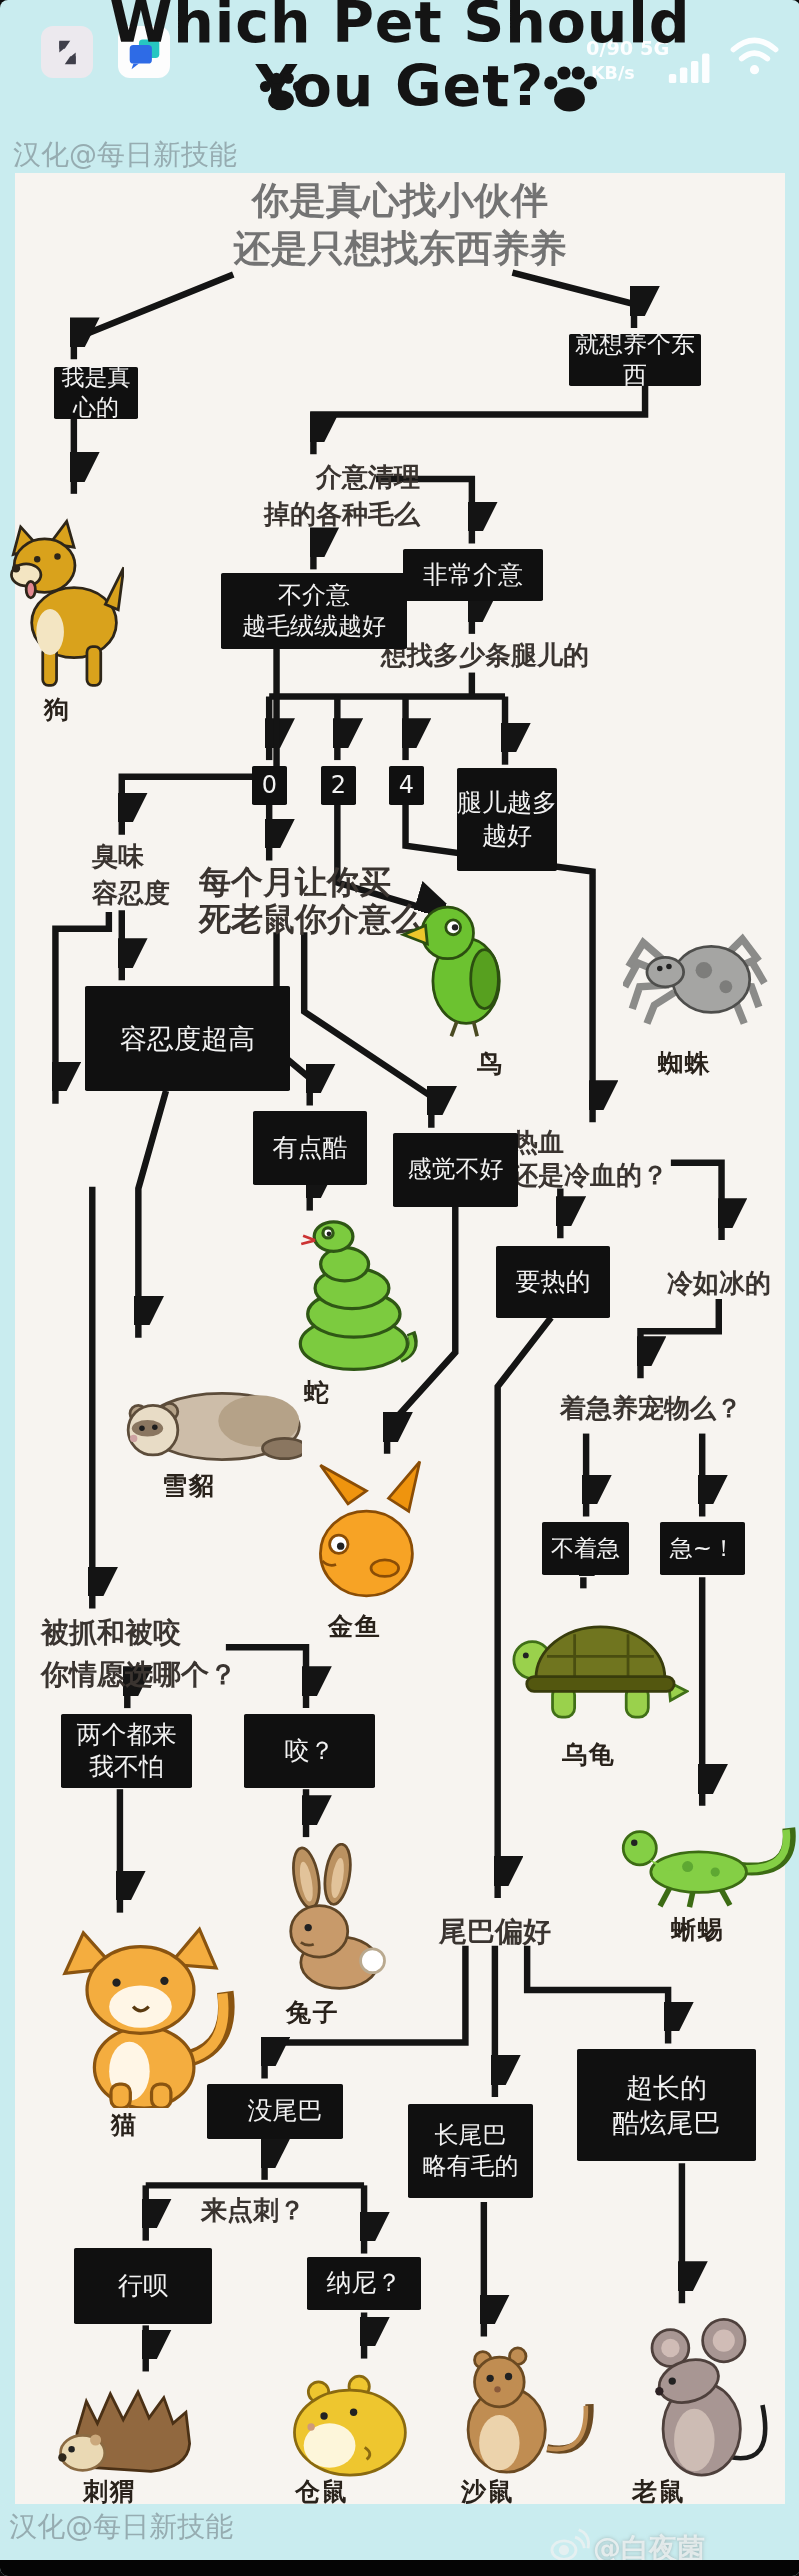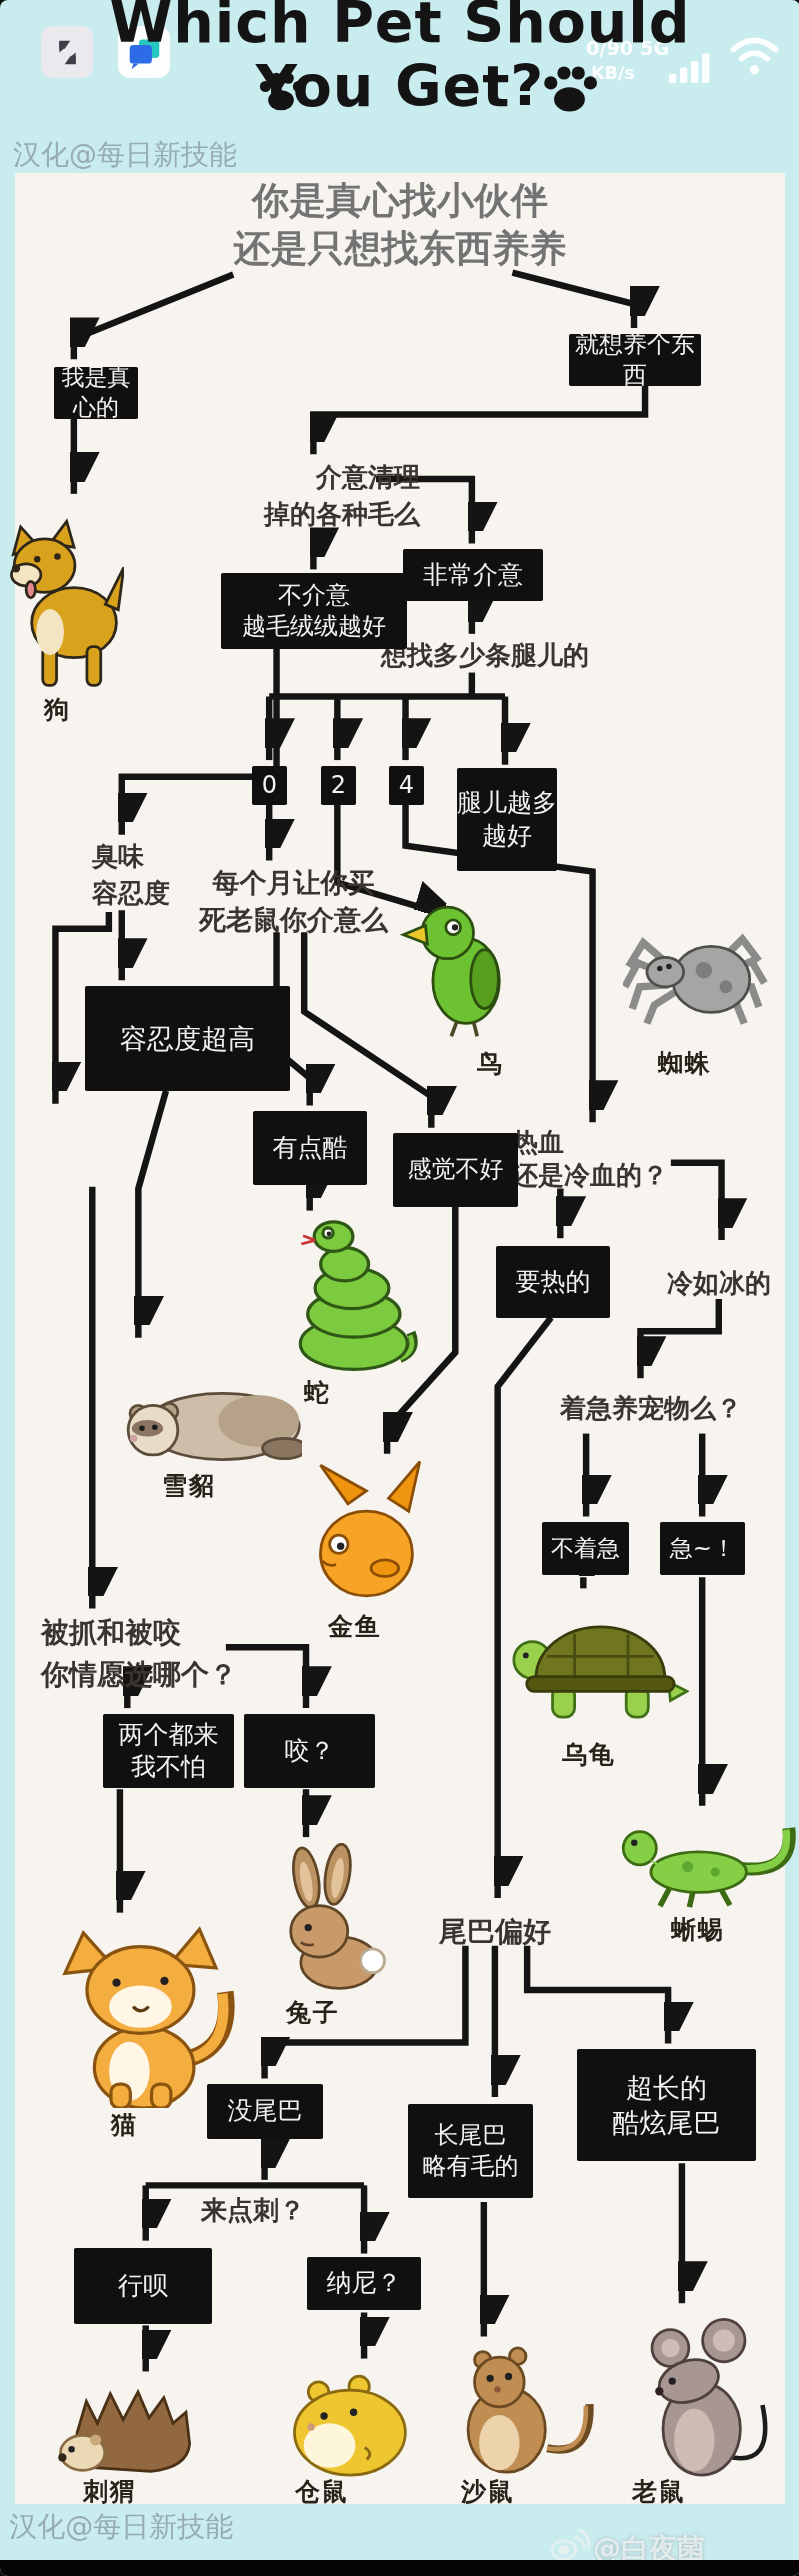--- a/index.html
+++ b/index.html
@@ -140,21 +140,21 @@
     </g>
   </svg>
 
   <div class="q pre" style="left:96px;top:177px;width:608px;text-align:center;font-size:37px;line-height:48px;color:#737373;">你是真心找小伙伴
 还是只想找东西养养</div>
   <div class="q pre" style="left:264px;top:459px;font-size:26px;line-height:37px;text-align:right;">介意清理
 掉的各种毛么</div>
   <div class="q" style="left:381px;top:638px;font-size:26px;">想找多少条腿儿的</div>
   <div class="q pre" style="left:92px;top:838px;font-size:26px;line-height:37px;">臭味
 容忍度</div>
-  <div class="q pre" style="left:199px;top:864px;font-size:27px;line-height:37px;text-align:center;">每个月让你买
+  <div class="q pre" style="left:199px;top:864px;font-size:32px;line-height:37px;">每个月让你买
 死老鼠你介意么</div>
   <div class="q pre" style="left:512px;top:1126px;font-size:26px;line-height:33px;">热血
 还是冷血的？</div>
   <div class="q" style="left:667px;top:1266px;font-size:26px;">冷如冰的</div>
   <div class="q" style="left:560px;top:1391px;font-size:26px;">着急养宠物么？</div>
   <div class="q pre" style="left:41px;top:1612px;font-size:28px;line-height:42px;">被抓和被咬
 你情愿选哪个？</div>
   <div class="q" style="left:439px;top:1913px;font-size:28px;">尾巴偏好</div>
   <div class="q" style="left:201px;top:2193px;font-size:26px;">来点刺？</div>
 
@@ -167,24 +167,24 @@
   <div class="bx" style="left:321px;top:766px;width:35px;height:39px;font-size:24px;">2</div>
   <div class="bx" style="left:389px;top:766px;width:35px;height:39px;font-size:24px;">4</div>
   <div class="bx pre" style="left:457px;top:768px;width:100px;height:103px;font-size:25px;">腿儿越多
 越好</div>
   <div class="bx" style="left:85px;top:986px;width:205px;height:105px;font-size:27px;">容忍度超高</div>
   <div class="bx" style="left:253px;top:1111px;width:114px;height:74px;font-size:25px;">有点酷</div>
   <div class="bx" style="left:393px;top:1133px;width:125px;height:74px;font-size:24px;">感觉不好</div>
   <div class="bx" style="left:496px;top:1246px;width:114px;height:72px;font-size:25px;">要热的</div>
   <div class="bx" style="left:542px;top:1522px;width:87px;height:53px;font-size:23px;">不着急</div>
   <div class="bx" style="left:660px;top:1522px;width:85px;height:53px;font-size:23px;">急~！</div>
-  <div class="bx pre" style="left:61px;top:1714px;width:131px;height:74px;font-size:25px;margin-left:42px;">两个都来
+  <div class="bx pre" style="left:61px;top:1714px;width:131px;height:74px;font-size:25px;">两个都来
 我不怕</div>
   <div class="bx" style="left:244px;top:1714px;width:131px;height:74px;font-size:25px;">咬？</div>
-  <div class="bx" style="left:207px;top:2084px;width:116px;height:55px;font-size:25px;">没尾巴</div>
+  <div class="bx" style="left:207px;top:2084px;width:116px;height:55px;font-size:25px;padding-left:20px;">没尾巴</div>
   <div class="bx pre" style="left:408px;top:2104px;width:125px;height:94px;font-size:24px;">长尾巴
 略有毛的</div>
   <div class="bx pre" style="left:577px;top:2049px;width:179px;height:112px;font-size:27px;">超长的
 酷炫尾巴</div>
   <div class="bx" style="left:74px;top:2248px;width:138px;height:76px;font-size:25px;">行呗</div>
   <div class="bx" style="left:307px;top:2257px;width:114px;height:53px;font-size:25px;">纳尼？</div>
 
   <svg class="abs" style="left:1.8px;top:503px;" width="122" height="186" viewBox="0 0 132 202">
     <g stroke="#2e2619" stroke-width="3">
       <ellipse cx="78" cy="130" rx="46" ry="38" fill="#d9a21c"></ellipse>

